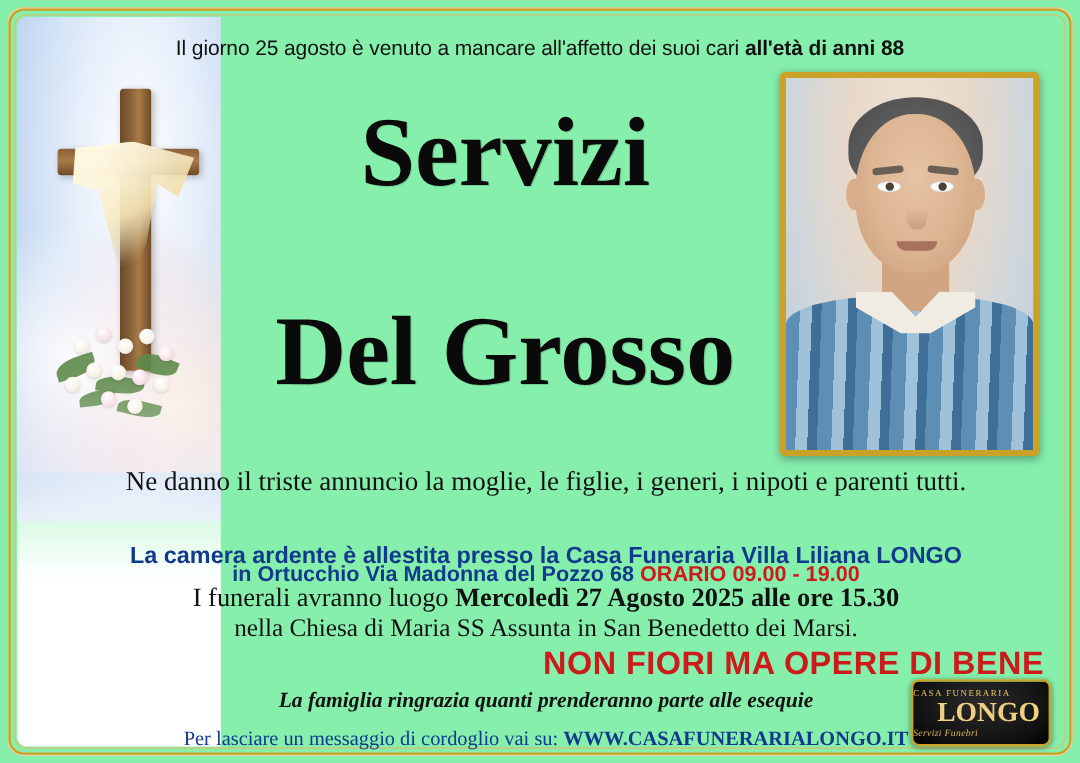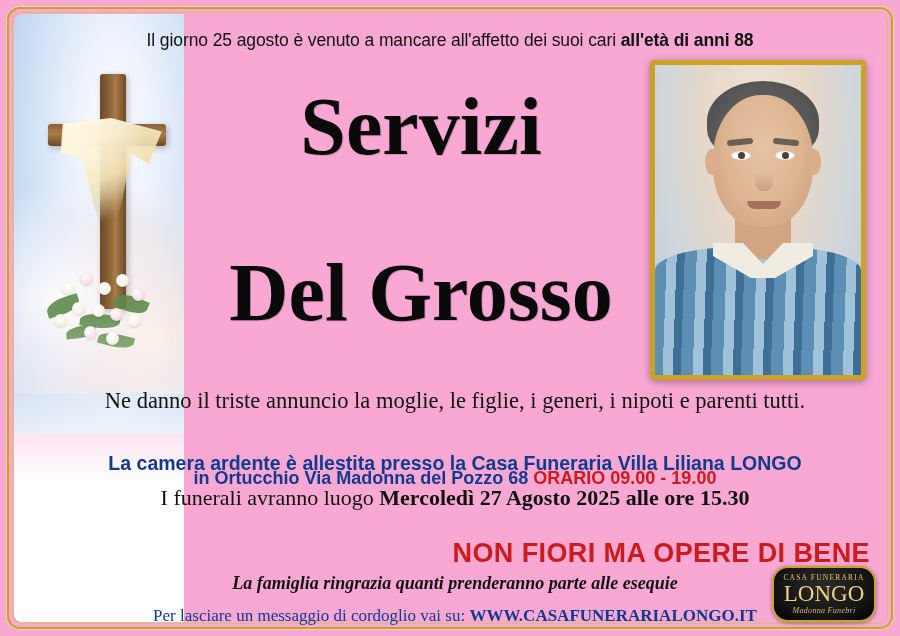--- a/index.html
+++ b/index.html
@@ -7,21 +7,21 @@
     padding: 0;
     background: #ffffff;
   }
   body {
     font-family: "Liberation Serif", serif;
   }
   .poster {
     position: relative;
     width: 900px;
     height: 636px;
-    background: #f9a8d4;
+    background: #86efac;
     overflow: hidden;
     box-sizing: border-box;
   }
   
   .frame-outer {
     position: absolute;
     left: 6px; top: 6px; right: 6px; bottom: 6px;
     border: 3px solid #c9a227;
     border-radius: 14px;
     box-sizing: border-box;
@@ -266,44 +266,45 @@
     font-family: "Liberation Serif", serif;
     color: #123a8c;
   }
   .line-message .url { font-weight: bold; }
 
   
   .logo {
     position: absolute;
     right: 24px;
     bottom: 14px;
-    width: 104px;
+    width: 117px;
     height: 56px;
-    border-radius: 16px;
+    border-radius: 7px;
     background: radial-gradient(ellipse at 50% 35%, #2b2b2b 0%, #111111 70%, #000000 100%);
     border: 2px solid #c9a227;
     box-shadow: 0 1px 4px rgba(0,0,0,0.4);
     color: #e8c863;
-    text-align: center;
+    text-align: left;
     box-sizing: border-box;
     padding-top: 5px;
     overflow: hidden;
   }
   .logo .l1 {
     font-family: "Liberation Serif", serif;
     font-size: 7.5px;
     letter-spacing: 1.2px;
     color: #e3c266;
   }
   .logo .l2 {
     font-family: "Liberation Serif", serif;
     font-size: 23px;
-    font-weight: normal;
+    font-weight: bold;
     line-height: 1.05;
     color: #edd080;
+    padding-left: 20px;
   }
   .logo .l3 {
     font-family: "Liberation Serif", serif;
     font-size: 8px;
     font-style: italic;
     color: #d9bb63;
     letter-spacing: 0.3px;
   }
 </style>
 </head>
@@ -375,28 +376,29 @@
   <div class="body-text line-camera">La camera ardente è allestita presso la Casa Funeraria Villa Liliana LONGO</div>
 
   <div class="body-text line-address">
     <span>in Ortucchio Via Madonna del Pozzo 68 </span><span class="orario">ORARIO 09.00 - 19.00</span>
   </div>
 
   <div class="body-text line-funeral">
     <span>I funerali avranno luogo </span><b>Mercoledì 27 Agosto 2025 alle ore 15.30</b>
   </div>
 
+  <div class="body-text line-church">nella Chiesa di Maria SS Assunta in San Benedetto dei Marsi.</div>
 
   <div class="body-text line-nonfiori">NON FIORI MA OPERE DI BENE</div>
 
   <div class="body-text line-thanks">La famiglia ringrazia quanti prenderanno parte alle esequie</div>
 
   <div class="body-text line-message">
     <span>Per lasciare un messaggio di cordoglio vai su: </span><span class="url">WWW.CASAFUNERARIALONGO.IT</span>
   </div>
 
   <div class="logo">
     <div class="l1">CASA FUNERARIA</div>
     <div class="l2">LONGO</div>
-    <div class="l3">Madonna Funebri</div>
+    <div class="l3">Servizi Funebri</div>
   </div>
 
 </div>
 
 </body></html>

